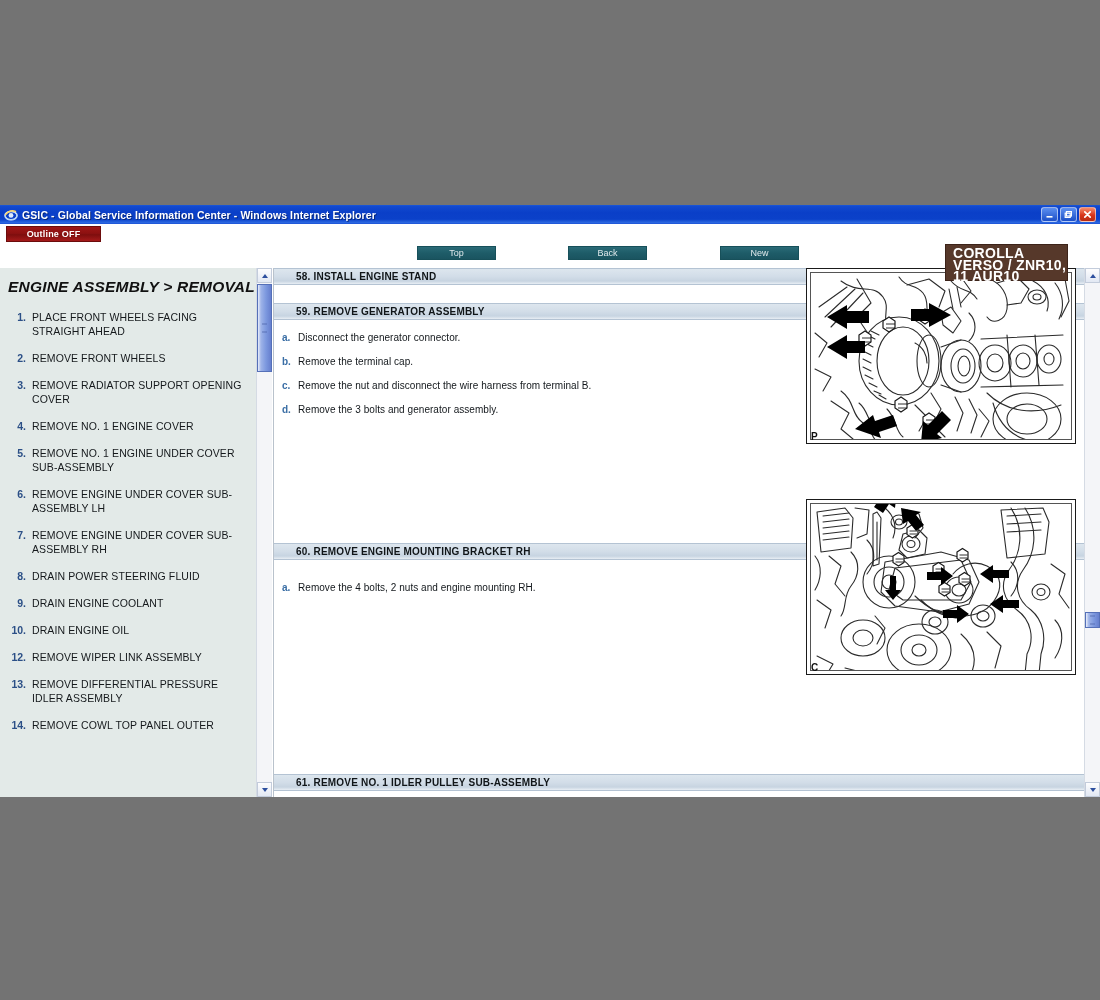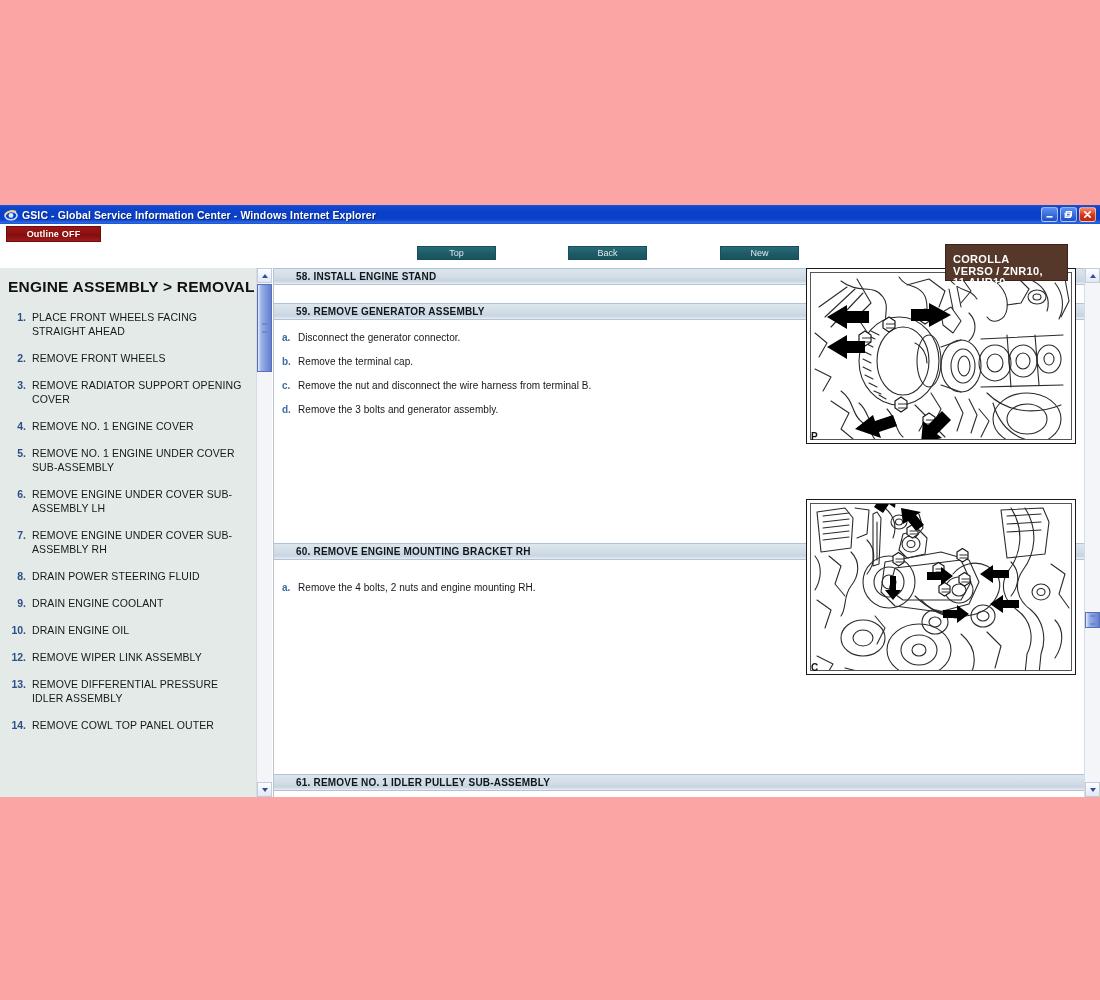--- a/index.html
+++ b/index.html
@@ -9,21 +9,21 @@
     width: 1100px;
     height: 1000px;
     overflow: hidden;
     font-family: "Liberation Sans", sans-serif;
   }
 
   #page {
     position: relative;
     width: 1100px;
     height: 1000px;
-    background: #fca5a5;
+    background: #737373;
   }
 
   
   #window {
     position: absolute;
     left: 0;
     top: 205px;
     width: 1100px;
     height: 592px;
     background: #ffffff;
@@ -124,24 +124,24 @@
 
   .model-box {
     position: absolute;
     left: 945px;
     top: 20px;
     width: 123px;
     height: 37px;
     background: #56382a;
     border: 1px solid #3c2319;
     color: #ffffff;
-    font-size: 11px;
+    font-size: 14px;
     font-weight: bold;
     line-height: 11.5px;
-    padding: 9px 0 0 7px;
+    padding: 3px 0 0 7px;
     box-sizing: border-box;
     letter-spacing: 0.3px;
     z-index: 5;
   }
 
   
   .bodysplit {
     position: absolute;
     left: 0;
     top: 63px;
@@ -159,20 +159,21 @@
     height: 529px;
     background: #e3eae8;
     overflow: hidden;
   }
   .sidebar-title {
     color: #111111;
     font-size: 15.5px;
     font-weight: bold;
     letter-spacing: 0.2px;
     padding: 10px 0 0 8px;
+    font-style: italic;
   }
   .step-list {
     margin: 0;
     padding: 14px 0 0 0;
     list-style: none;
   }
   .step-item {
     display: flex;
     padding: 0 8px 13px 0;
     align-items: flex-start;

